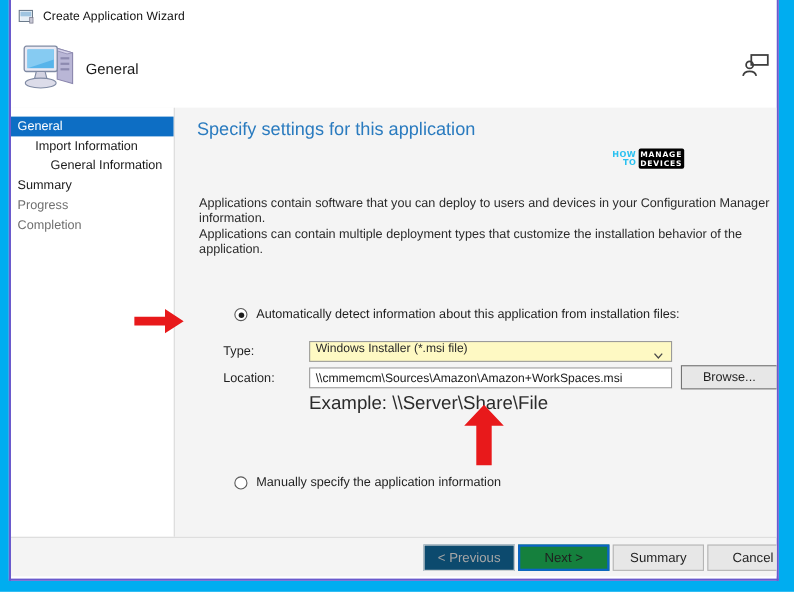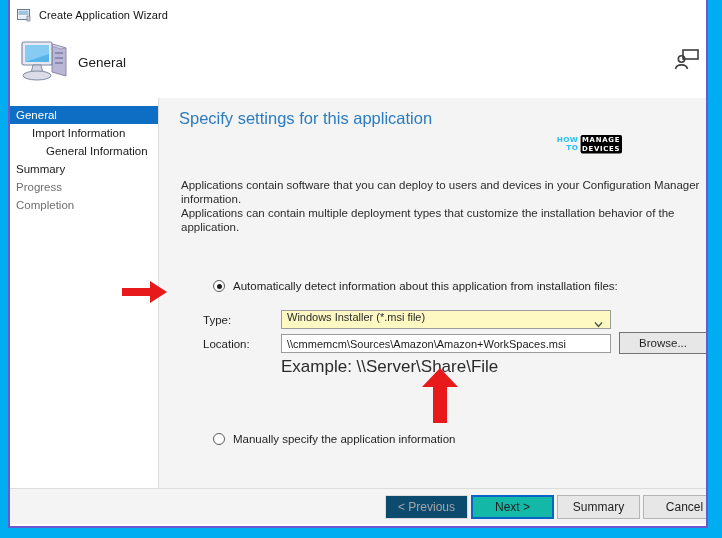--- a/index.html
+++ b/index.html
@@ -316,21 +316,21 @@
     align-items: center;
     justify-content: center;
   }
   .fbtn.disabled {
     color: #a6a6a6;
     background: #0c4a6e;
     border-color: #dcdcdc;
   }
   .fbtn.focused {
     border: 2px solid #0a64c8;
-    background: #14b8a6;
+    background: #15803d;
   }
   #btn-previous { left: 375px; }
   #btn-next     { left: 461px; }
   #btn-summary  { left: 547px; }
   #btn-cancel   { left: 633px; }
 
   
   #arrow-right {
     position: absolute;
     left: 122px; top: 278px;

